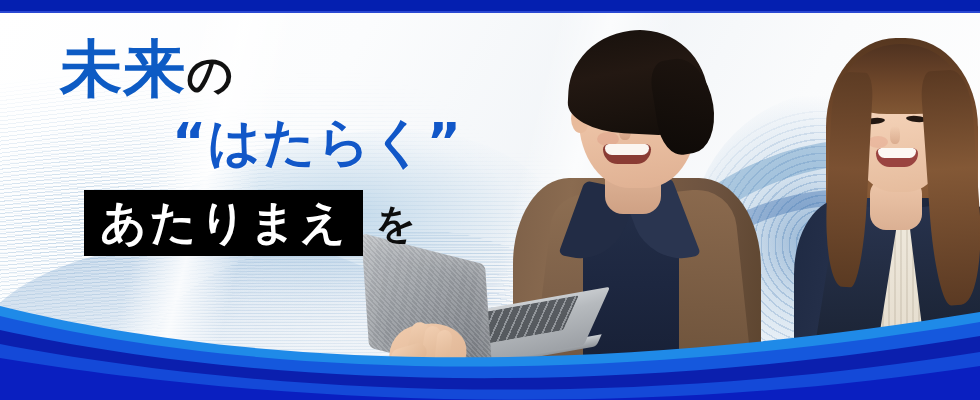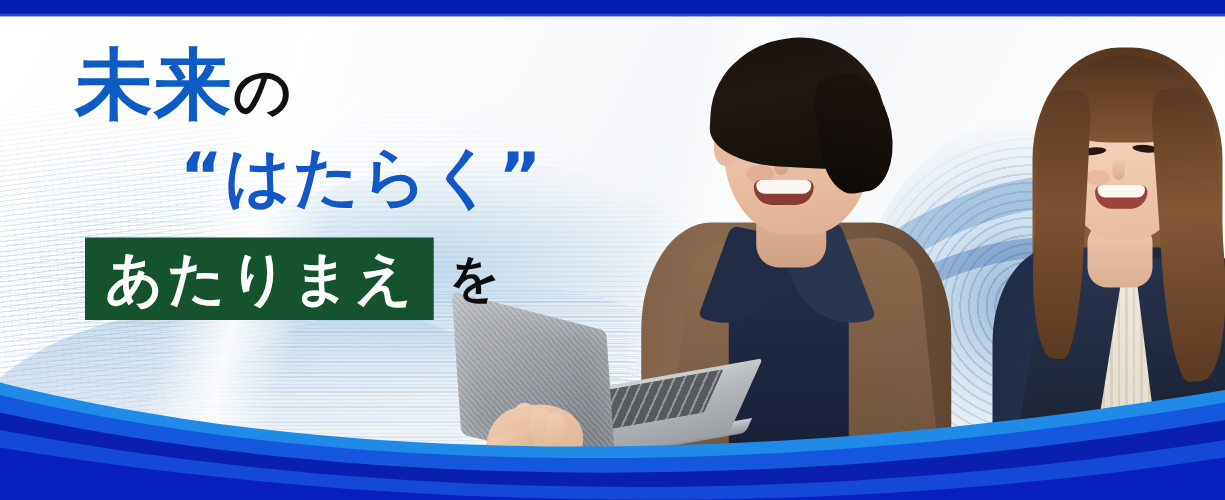--- a/index.html
+++ b/index.html
@@ -343,35 +343,36 @@
   .line1{
     position:absolute;left:60px;top:38px;
     font-family:"Liberation Serif","DejaVu Serif",serif;
     font-size:62px;line-height:1;font-weight:700;letter-spacing:.02em;
     white-space:nowrap;
   }
   .line1 .kanji{color:#0d5bc4;}
   .line1 .kana{color:#111111;font-size:46px;}
 
   .line2{
-    position:absolute;left:144px;top:116px;
+    position:absolute;left:172px;top:116px;
     font-family:"DejaVu Sans","Liberation Sans",sans-serif;
     font-size:52px;line-height:1;font-weight:700;
     color:#1157c8;letter-spacing:.03em;white-space:nowrap;
     text-shadow:0 1px 0 rgba(255,255,255,.5);
   }
 
   .line3{
     position:absolute;left:68px;top:190px;
     display:flex;align-items:center;white-space:nowrap;
   }
   .hl-box{
-    background:#14532d;
+    background:#000000;
     padding:9px 14px 11px 16px;
     display:inline-block;
+    margin-left:16px;
   }
   .hl-box span{
     font-family:"DejaVu Sans","Liberation Sans",sans-serif;
     font-size:46px;line-height:1;font-weight:700;color:#ffffff;
     letter-spacing:.06em;
   }
   .wo{
     font-family:"DejaVu Sans","Liberation Sans",sans-serif;
     font-size:40px;font-weight:700;color:#0d0d0d;
     margin-left:12px;line-height:1;

